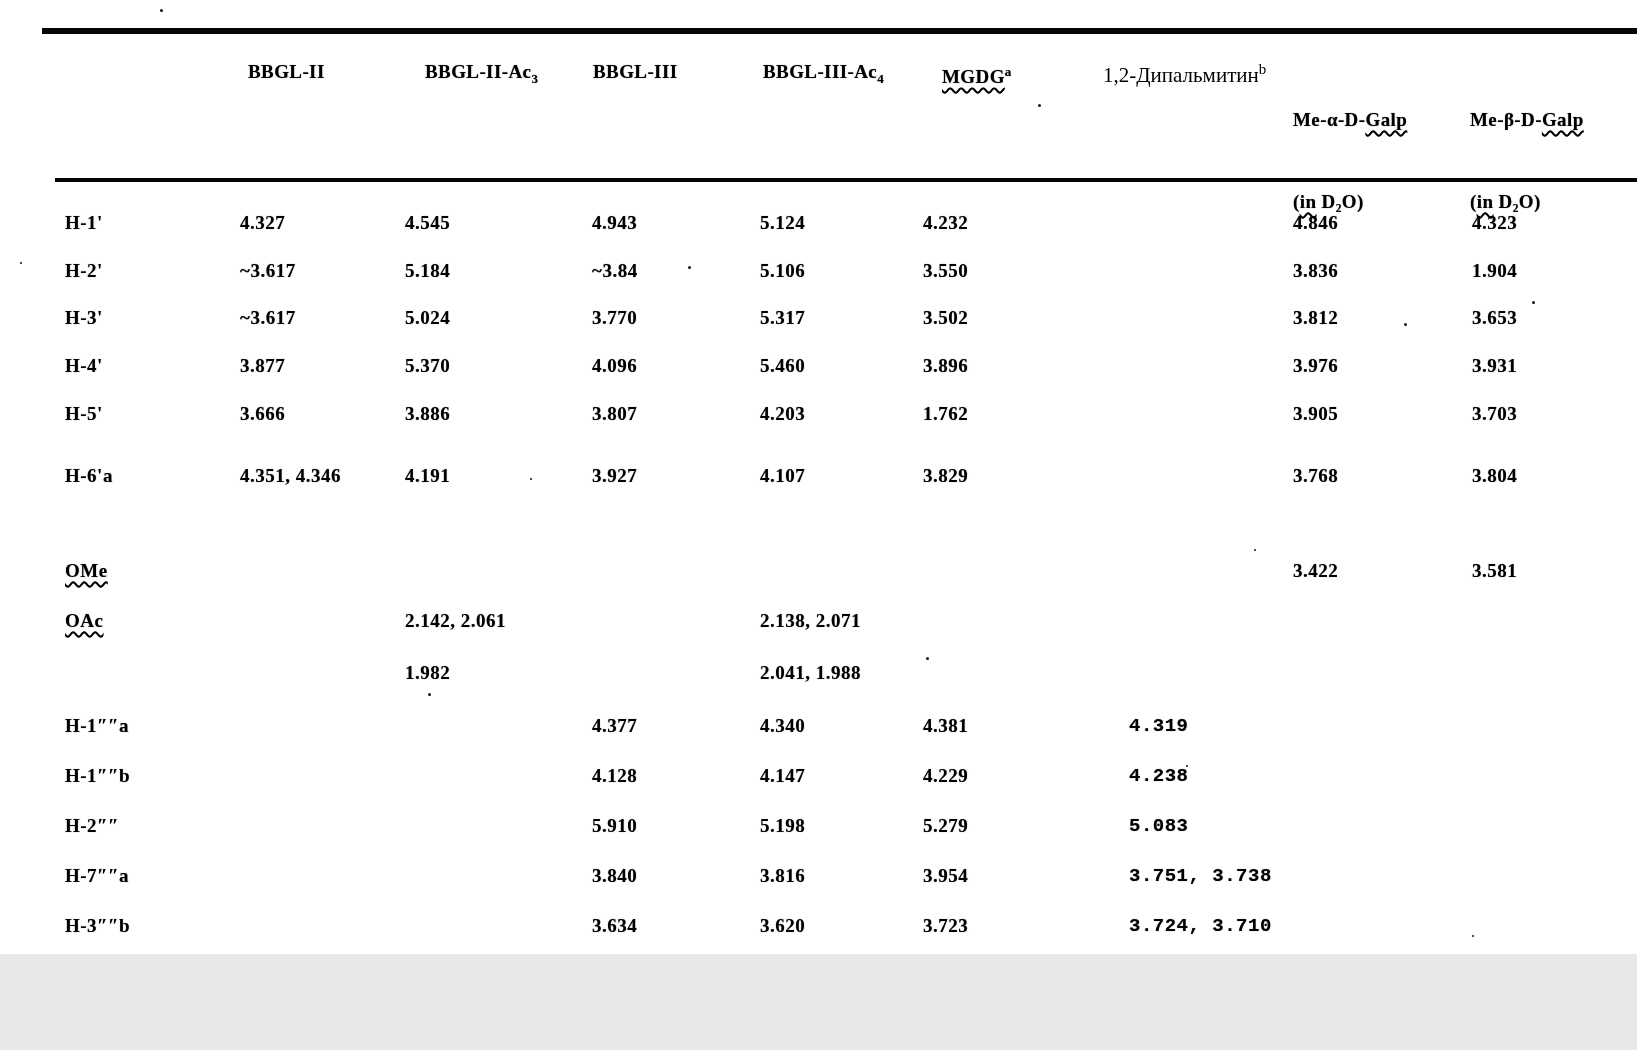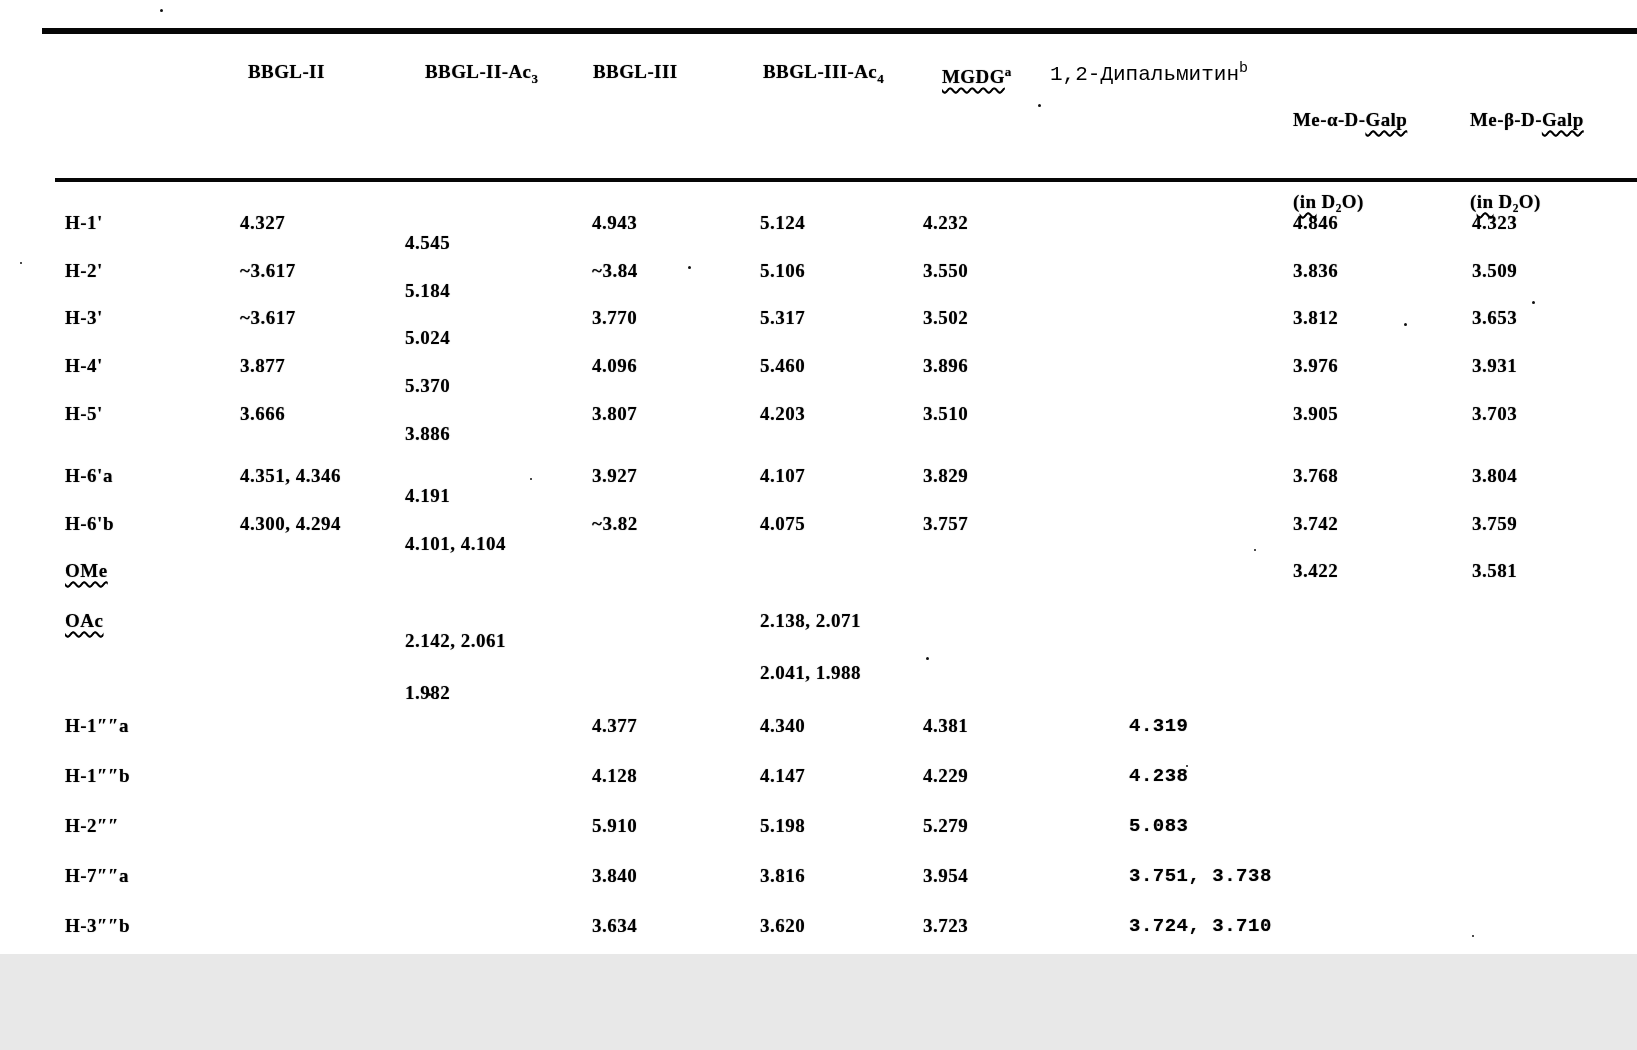--- a/index.html
+++ b/index.html
@@ -15,33 +15,33 @@
 
   .hcell {
     position:absolute; top:60px; font-weight:bold; font-size:19px;
     line-height:24px; letter-spacing:0.4px; white-space:pre;
     text-shadow:0 0 1px rgba(0,0,0,0.55);
   }
   .hcell sub, .hcell sup { font-size:13px; letter-spacing:0; }
   .h0 { left:248px; } .h1 { left:425px; } .h2 { left:593px; } .h3 { left:763px; }
   .h4 { left:942px; } .h6 { left:1293px; } .h7 { left:1470px; }
   .h5 {
-    left:1050px; top:57px; font-family:Liberation Mono, monospace;
+    left:1103px; top:57px; font-family:Liberation Serif, serif;
     font-weight:normal; font-size:21px; text-shadow:none; letter-spacing:0;
   }
   .h5 sup { font-size:15px; }
   .line2 { margin-top:10px; }
 
   .trow { position:absolute; left:0; width:100%; height:48px;text-align:center; }
   .rlabel, .cell {
     position:absolute; font-weight:bold; font-size:19px; letter-spacing:0.5px;
     white-space:pre; text-shadow:0 0 1px rgba(0,0,0,0.5);
   }
   .rlabel { left:65px; }
-  .c0 { left:240px; } .c1 { left:405px;margin-top:20px; } .c2 { left:592px; } .c3 { left:760px; }
+  .c0 { left:240px; } .c1 { left:405px; } .c2 { left:592px; } .c3 { left:760px; }
   .c4 { left:923px; } .c5 { left:1129px;font-family:Liberation Mono, monospace; } .c6 { left:1293px; } .c7 { left:1472px; }
 
   .uw {
     text-decoration-line:underline; text-decoration-style:wavy;
     text-decoration-thickness:1.5px; text-underline-offset:4px;
   }
   .speck { position:absolute; background:#111; border-radius:50%; }
 </style>
 </head>
 <body>
@@ -80,21 +80,21 @@
   </div>
   <div class="trow" style="top:260px">
     <span class="rlabel">H-2'</span>
     <span class="cell c0">~3.617</span>
       <span class="cell c1">5.184</span>
       <span class="cell c2">~3.84</span>
       <span class="cell c3">5.106</span>
       <span class="cell c4">3.550</span>
       <span class="cell c5"></span>
       <span class="cell c6">3.836</span>
-      <span class="cell c7">3.509</span>
+      <span class="cell c7">1.904</span>
   </div>
   <div class="trow" style="top:307px">
     <span class="rlabel">H-3'</span>
     <span class="cell c0">~3.617</span>
       <span class="cell c1">5.024</span>
       <span class="cell c2">3.770</span>
       <span class="cell c3">5.317</span>
       <span class="cell c4">3.502</span>
       <span class="cell c5"></span>
       <span class="cell c6">3.812</span>
@@ -110,46 +110,35 @@
       <span class="cell c5"></span>
       <span class="cell c6">3.976</span>
       <span class="cell c7">3.931</span>
   </div>
   <div class="trow" style="top:403px">
     <span class="rlabel">H-5'</span>
     <span class="cell c0">3.666</span>
       <span class="cell c1">3.886</span>
       <span class="cell c2">3.807</span>
       <span class="cell c3">4.203</span>
-      <span class="cell c4">3.510</span>
+      <span class="cell c4">1.762</span>
       <span class="cell c5"></span>
       <span class="cell c6">3.905</span>
       <span class="cell c7">3.703</span>
   </div>
   <div class="trow" style="top:465px">
     <span class="rlabel">H-6'a</span>
     <span class="cell c0">4.351, 4.346</span>
       <span class="cell c1">4.191</span>
       <span class="cell c2">3.927</span>
       <span class="cell c3">4.107</span>
       <span class="cell c4">3.829</span>
       <span class="cell c5"></span>
       <span class="cell c6">3.768</span>
       <span class="cell c7">3.804</span>
-  </div>
-  <div class="trow" style="top:513px">
-    <span class="rlabel">H-6'b</span>
-    <span class="cell c0">4.300, 4.294</span>
-      <span class="cell c1">4.101, 4.104</span>
-      <span class="cell c2">~3.82</span>
-      <span class="cell c3">4.075</span>
-      <span class="cell c4">3.757</span>
-      <span class="cell c5"></span>
-      <span class="cell c6">3.742</span>
-      <span class="cell c7">3.759</span>
   </div>
   <div class="trow" style="top:560px">
     <span class="rlabel uw">OMe</span>
     <span class="cell c0"></span>
       <span class="cell c1"></span>
       <span class="cell c2"></span>
       <span class="cell c3"></span>
       <span class="cell c4"></span>
       <span class="cell c5"></span>
       <span class="cell c6">3.422</span>

